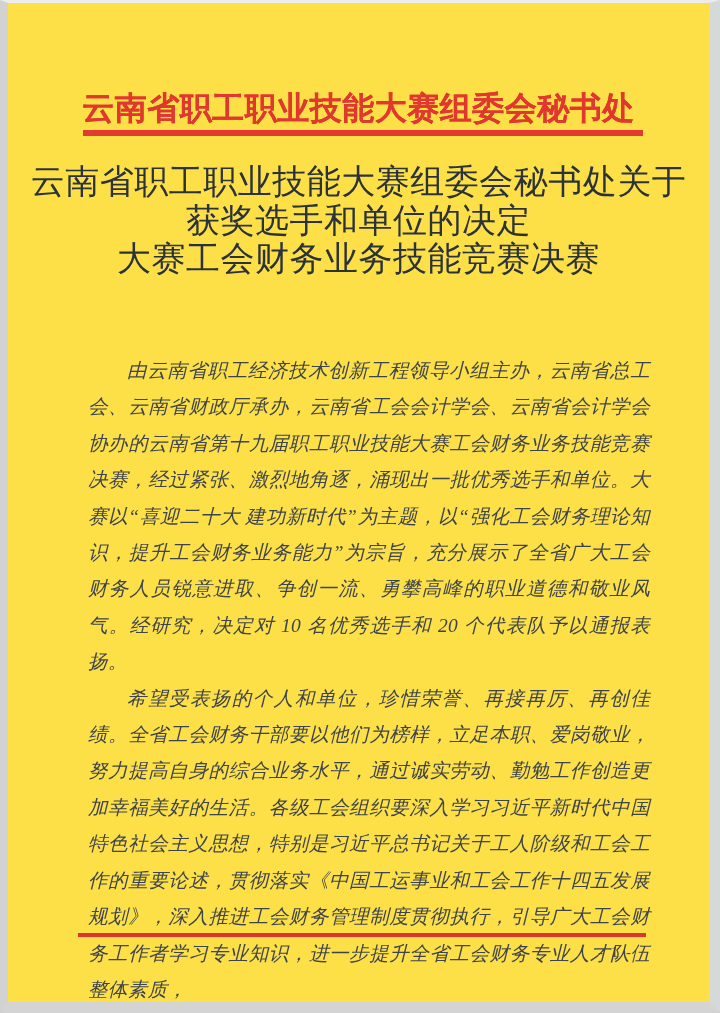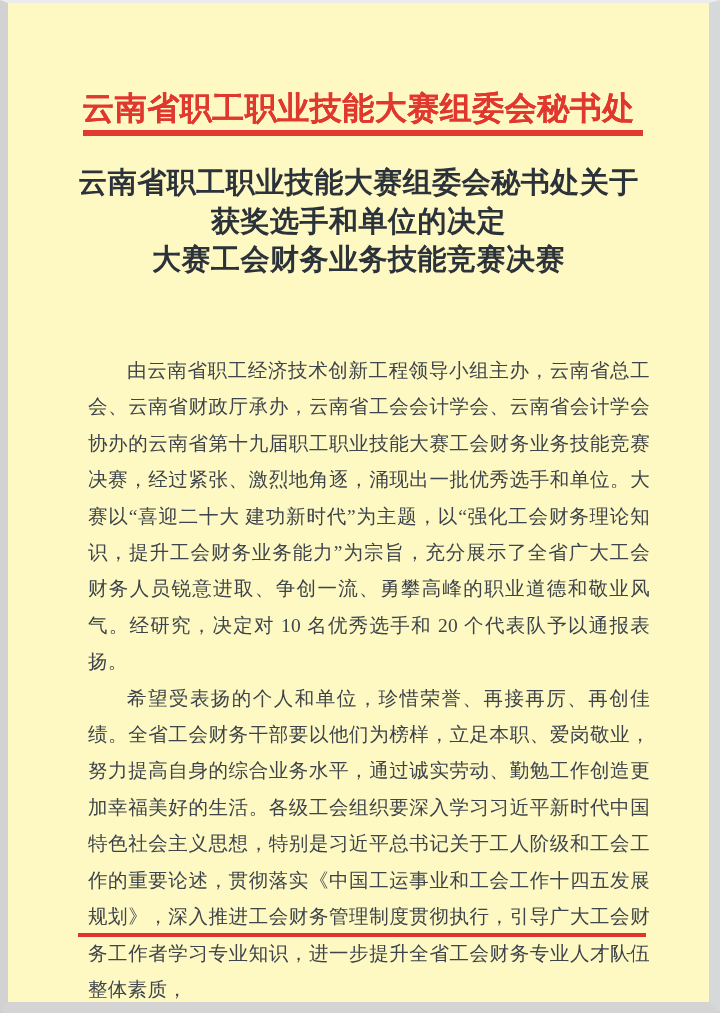--- a/index.html
+++ b/index.html
@@ -5,21 +5,21 @@
   * { margin: 0; padding: 0; box-sizing: border-box; }
   html, body {
     width: 720px; height: 1013px;
     background: #cfcfcf;
     font-family: "Liberation Serif", "DejaVu Serif", serif;
   }
   
   .scan {
     position: relative;
     width: 720px; height: 1013px;
-    background: #fef9c3;
+    background: #fde047;
     border-top: 3px solid #ececec;
     border-left: 8px solid #d2d2d2;
     border-right: 11px solid #d6d9da;
     border-bottom: 11px solid #d4d4d4;
     border-radius: 0 0 4px 6px;
     overflow: hidden;
   }
   
   .letterhead {
     position: absolute;
@@ -39,38 +39,38 @@
     width: 560px; height: 2px;
     border-top: 3px solid #e23a31;
     border-bottom: 3px solid #e23a31;
     background: #fdf4f3;
   }
   
   .doc-title {
     position: absolute;
     top: 160px; left: 0; right: 0;
     text-align: center;
-    font-size: 29px;
-    font-weight: bold;
+    font-size: 34px;
+    font-weight: normal;
     line-height: 38.5px;
     letter-spacing: 0.5px;
     color: #2c323a;
   }
   
   .body-text {
     position: absolute;
     top: 350px; left: 80px;
     width: 562px;
     font-size: 19.5px;
     line-height: 36.4px;
     letter-spacing: 0.3px;
     color: #3e444b;
     text-align: justify;
   }
-  .body-text p { text-indent: 2em; }
+  .body-text p { text-indent: 2em; font-style: italic; }
   
   .foot-rule {
     position: absolute;
     top: 930px; left: 70px;
     width: 568px; height: 1px;
     border-top: 2px solid #de342b;
     border-bottom: 2px solid #de342b;
     background: #f4b7b3;
   }
   

